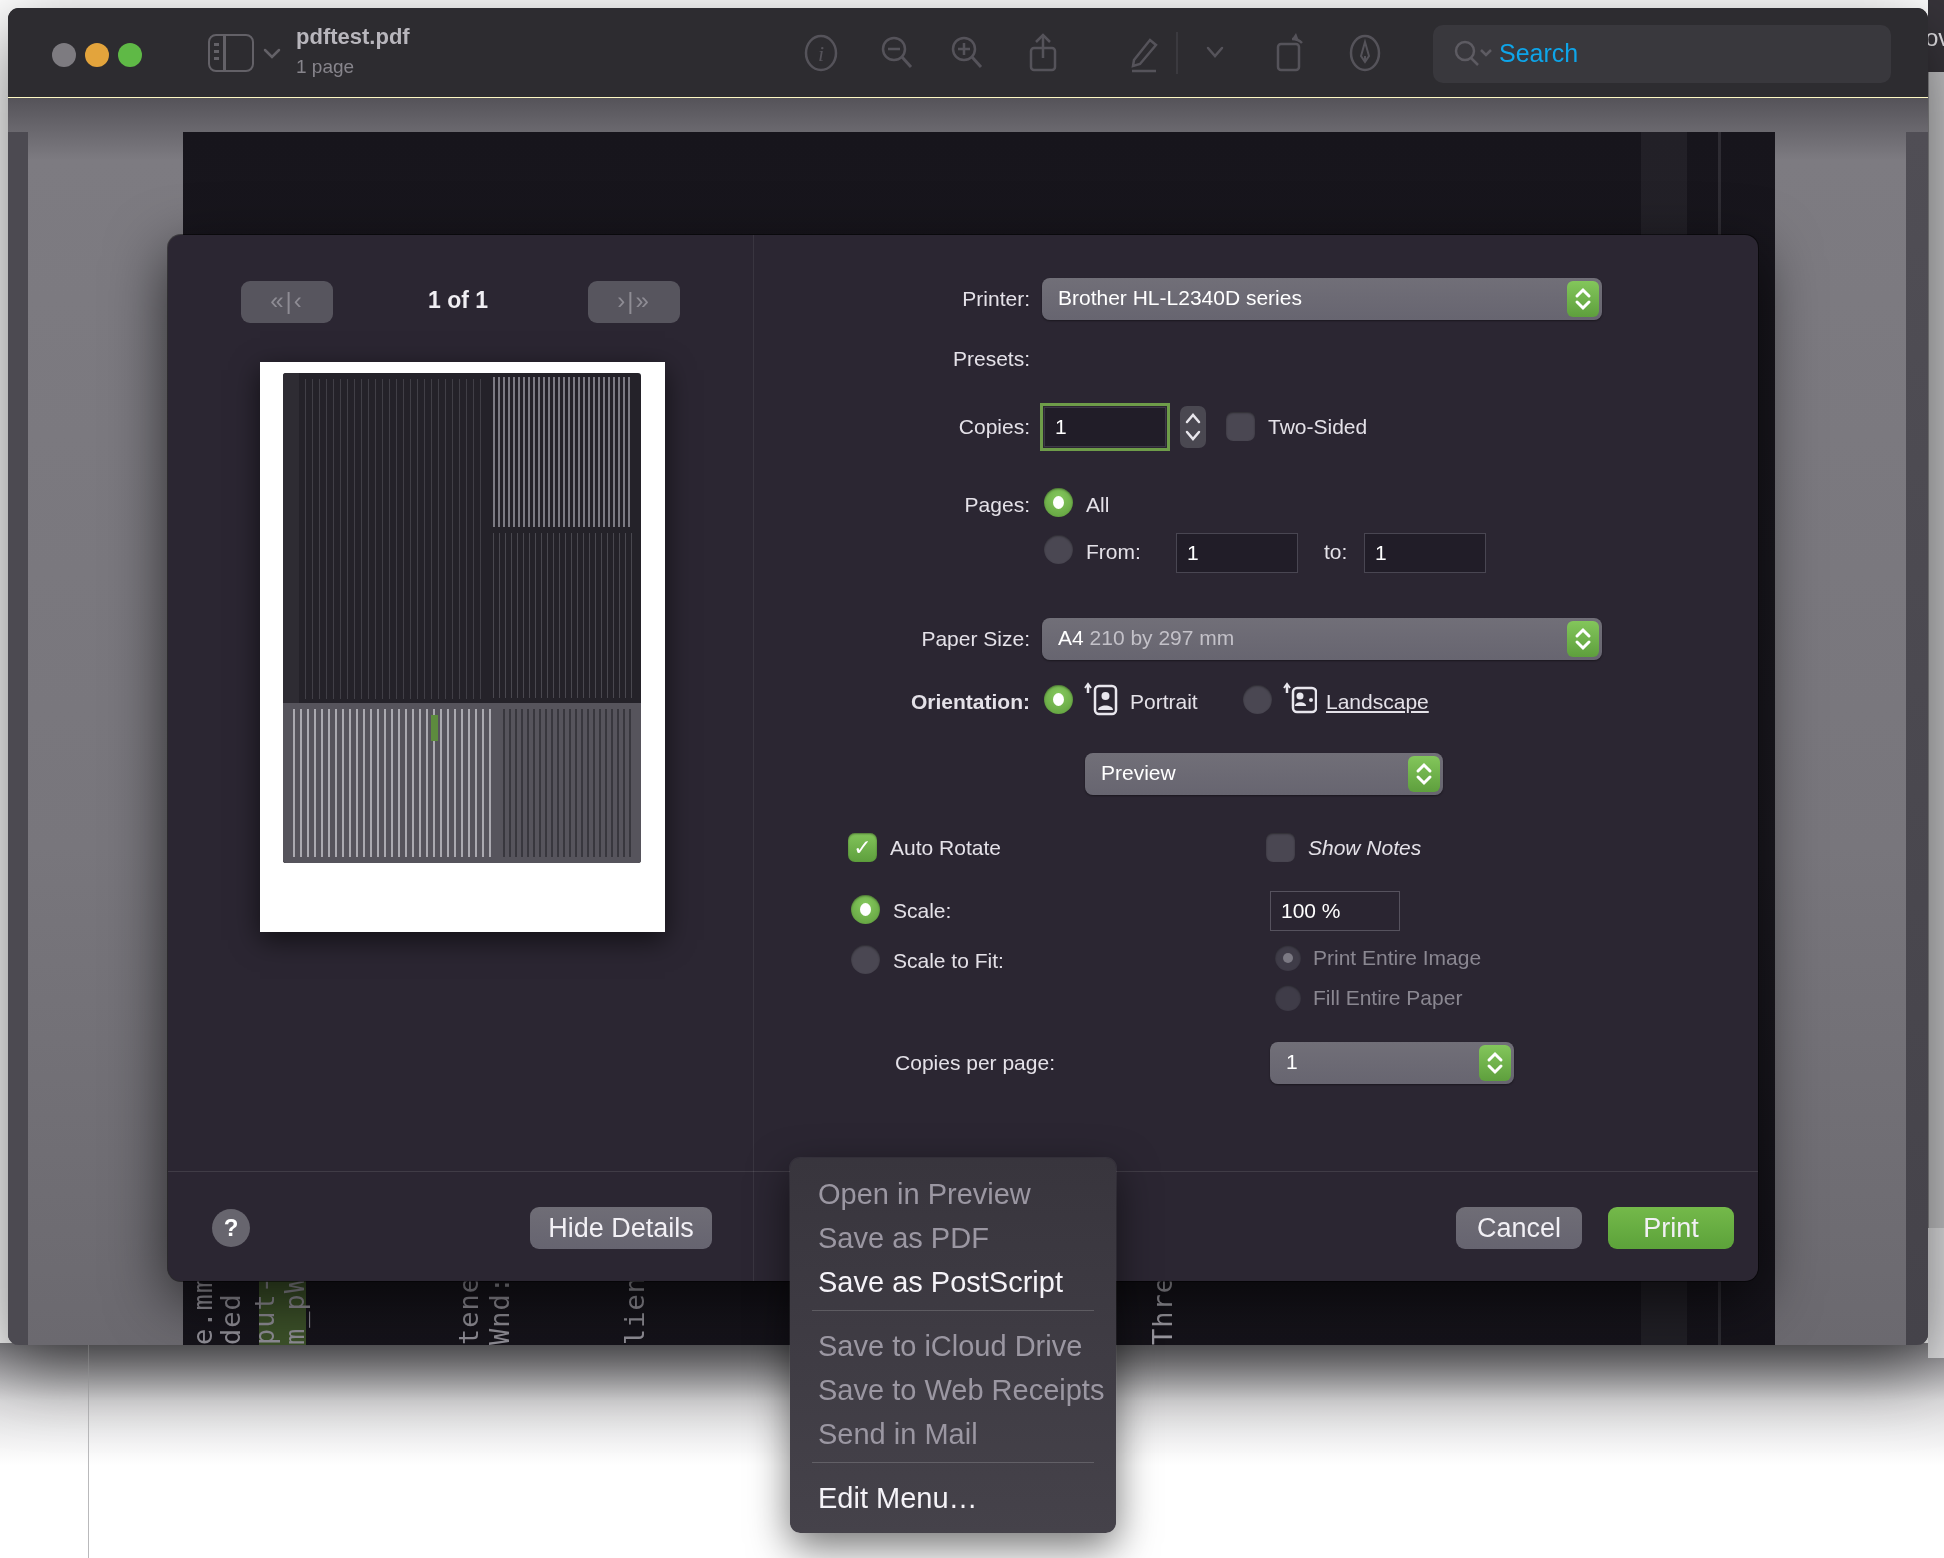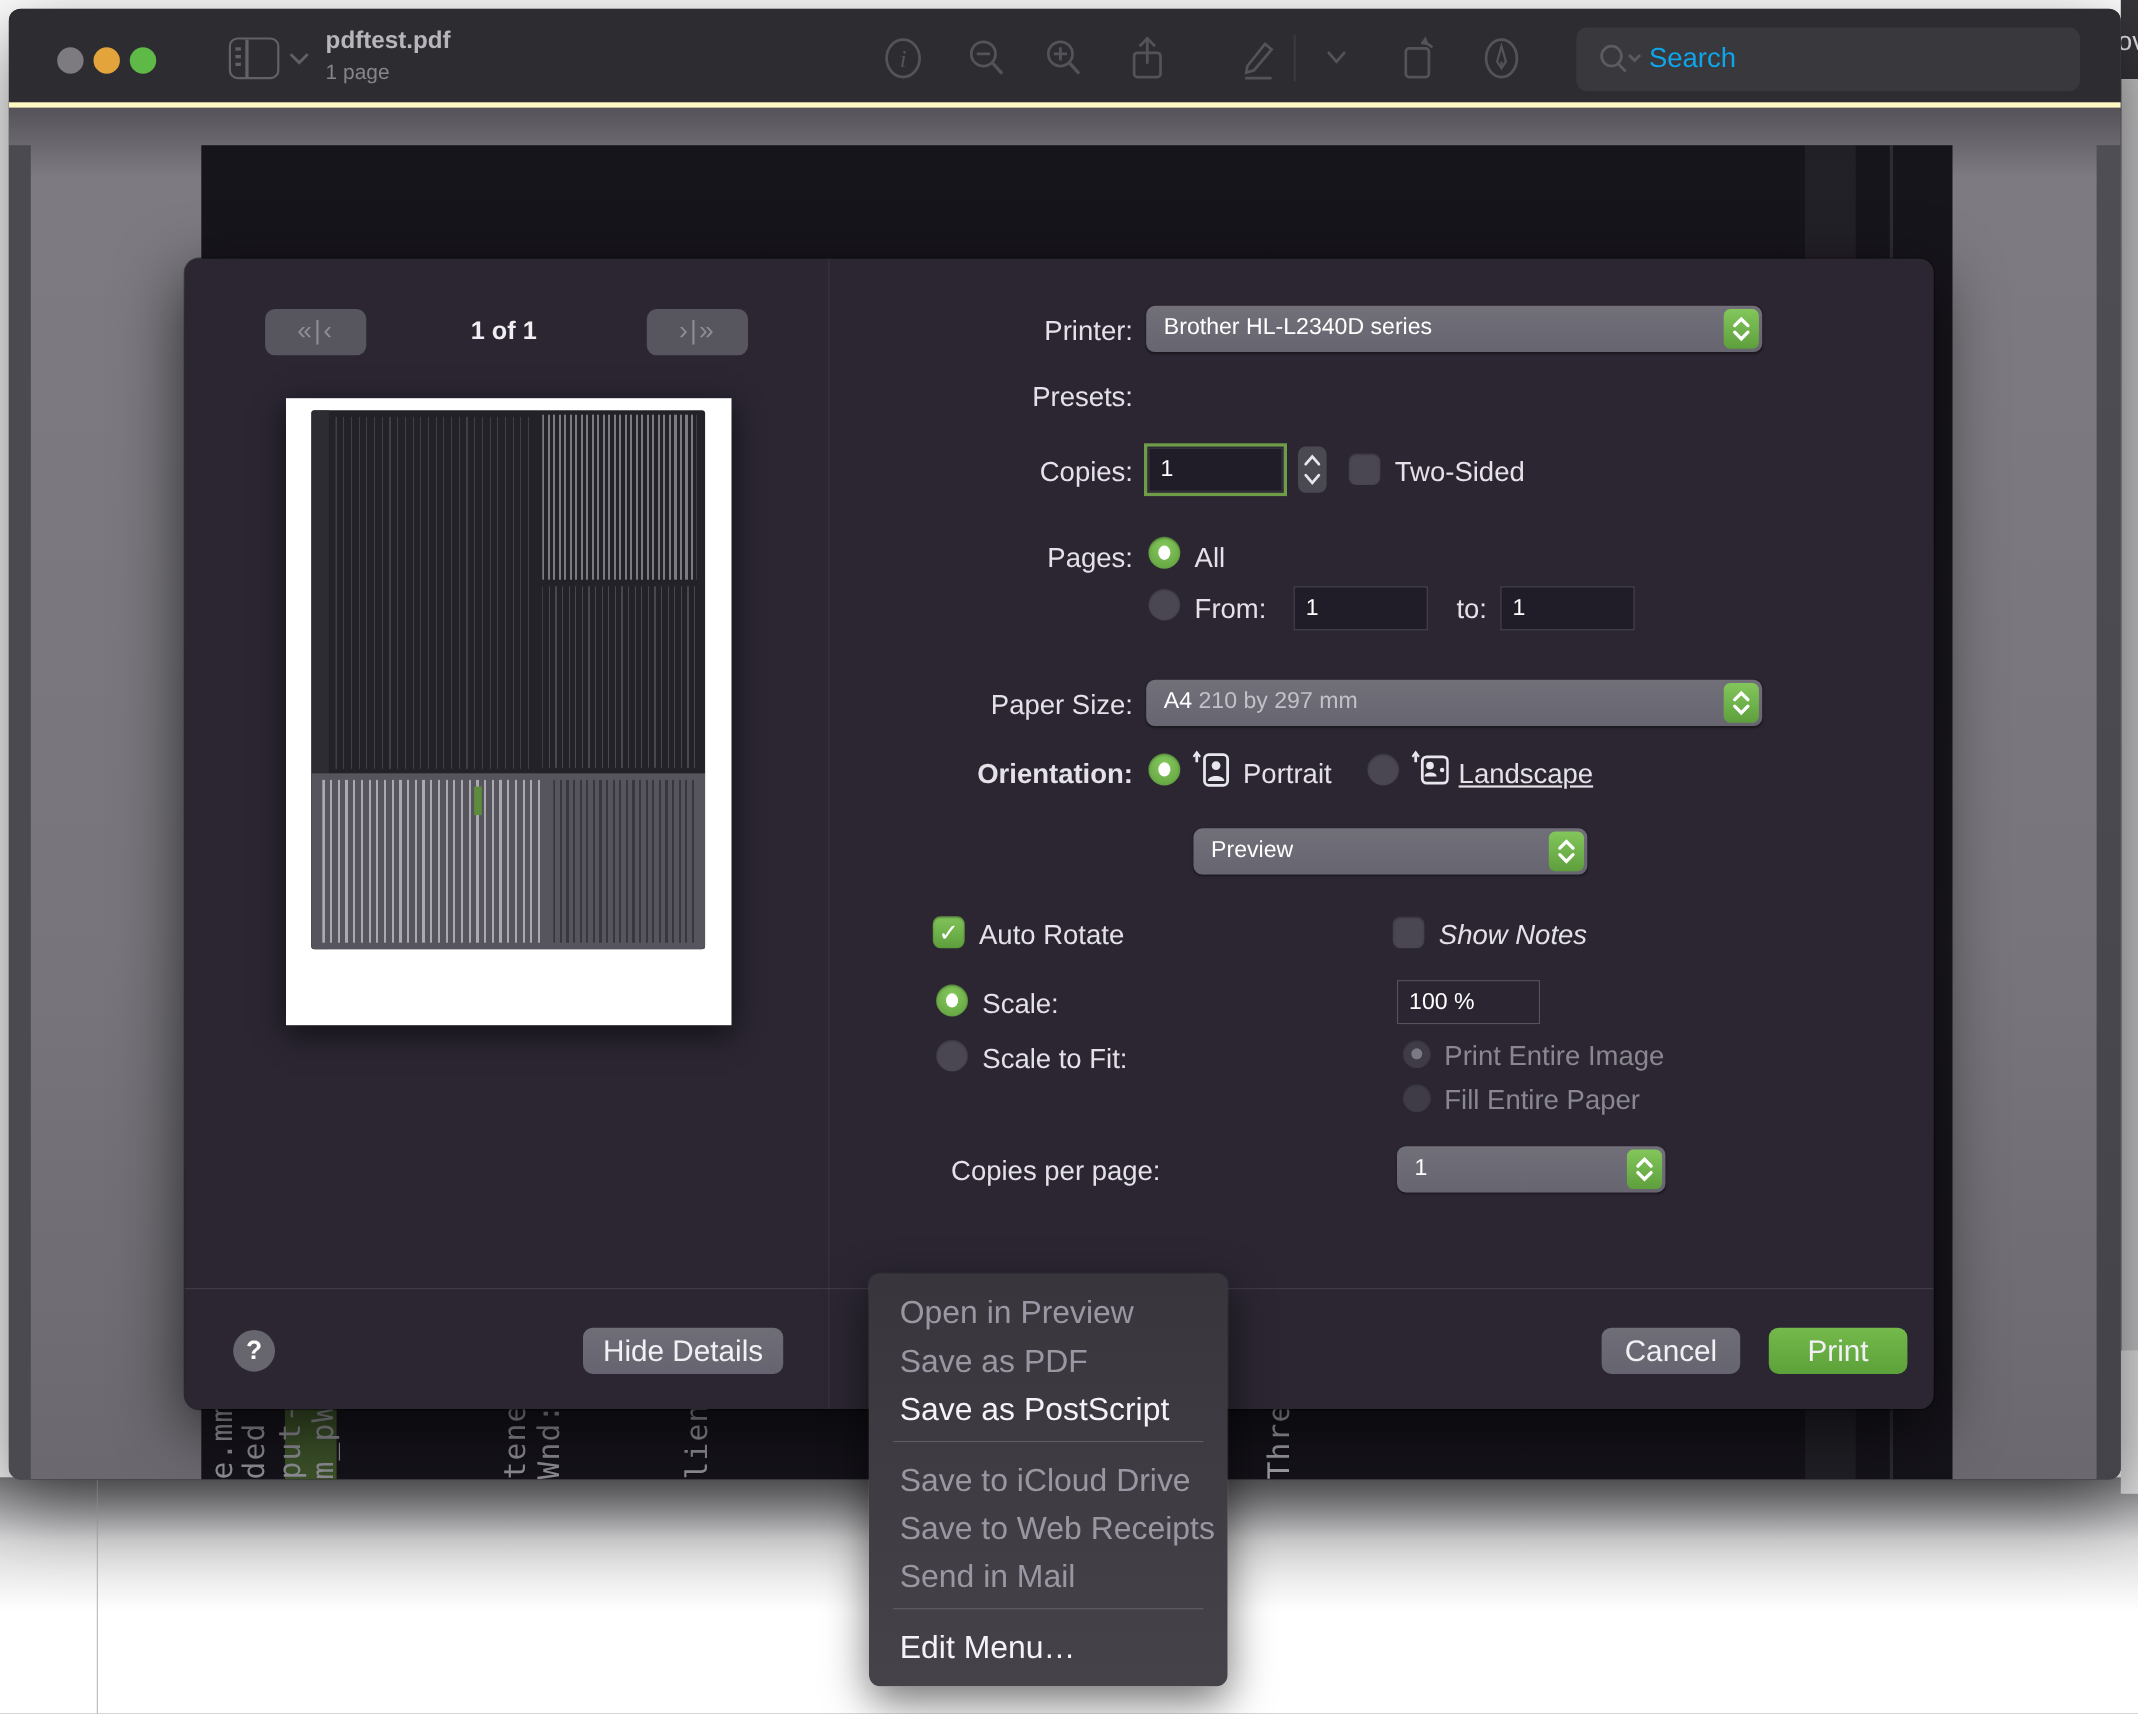--- a/index.html
+++ b/index.html
@@ -10,21 +10,21 @@
   
   .behind-top-right { left:1928px; top:0; width:16px; height:72px; background:#37343a; color:#e8e6ea; font-size:24px; overflow:hidden; }
   .behind-top-right span { position:absolute; left:-3px; top:24px; }
   .behind-right-strip { left:1928px; top:72px; width:16px; height:1156px; background:#c7c7c9; border-left:1px solid #8f8f91; }
   .behind-right-strip2 { left:1928px; top:1228px; width:16px; height:130px; background:#e4e4e6; }
   .floor-shadow { left:0; top:1343px; width:1944px; height:170px; background:linear-gradient(180deg, rgba(50,48,55,.60) 0%, rgba(120,118,124,.25) 34%, rgba(255,255,255,0) 72%); }
   .desk-vline { left:88px; top:1345px; width:1px; height:213px; background:#b9b9bb; }
 
   
   .window { left:8px; top:8px; width:1920px; height:1337px; border-radius:11px; background:#2d2c30; overflow:hidden; box-shadow:0 24px 70px rgba(0,0,0,.55); }
-  .titlebar { left:0; top:0; width:100%; height:90px; background:#2d2c30; border-bottom:5px solid #fef9c3; }
+  .titlebar { left:0; top:0; width:100%; height:90px; background:#2d2c30; border-bottom:1px solid #fef9c3; }
   .tl { width:24px; height:24px; border-radius:50%; top:35px; }
   .win-title { left:288px; top:16px; font-size:22px; font-weight:bold; color:#b8b6bc; }
   .win-sub { left:288px; top:48px; font-size:19px; color:#87858c; }
   .sidebar-ic { left:200px; top:26px; width:46px; height:38px; border:2.5px solid #636167; border-radius:8px; }
   .sidebar-ic i { position:absolute; left:13px; top:0; width:2.5px; height:100%; background:#636167; }
   .sidebar-ic b { position:absolute; left:4px; width:5px; height:2.5px; background:#636167; }
   .tb-ic { top:22px; width:46px; height:46px; color:#55535a; }
   .tb-ic svg { width:100%; height:100%; }
   .tb-divider { left:1168px; top:24px; width:2px; height:42px; background:#3b3a3f; }
   .searchfield { left:1425px; top:17px; width:458px; height:58px; background:#39383d; border-radius:10px; color:#0ea5e9; }
@@ -40,21 +40,21 @@
   .thread-ic b { position:absolute; left:14px; top:8px; width:10px; height:16px; border-radius:3px; background:#fff; }
   .pdf-col-strip { position:absolute; left:1458px; top:0; width:46px; height:100%; background:rgba(255,255,255,.05); }
   .pdf-col-strip2 { position:absolute; left:1535px; top:0; width:3px; height:100%; background:rgba(255,255,255,.10); }
   .right-inner-strip { left:1898px; top:34px; width:22px; height:1213px; background:linear-gradient(180deg,#504e55,#45434a); }
   .left-inner-strip { left:0; top:34px; width:20px; height:1213px; background:#4c4a51; }
 
   
   .sheet { left:160px; top:137px; width:1590px; height:1046px; background:#2b2632; border-radius:13px; box-shadow:0 18px 60px rgba(0,0,0,.65), 0 0 0 1px rgba(0,0,0,.45); }
   .pane-divider { left:585px; top:0; width:1px; height:100%; background:rgba(255,255,255,.07); }
   .bottom-sep { left:0; top:936px; width:100%; height:1px; background:rgba(255,255,255,.10); }
-  .lbl { font-size:25px; color:#e4e1e8; white-space:nowrap; }
+  .lbl { font-size:21px; color:#e4e1e8; white-space:nowrap; }
   .lbl.r { text-align:right; }
   .dimlbl { color:#8a8791; }
 
   .pagebtn { top:46px; width:92px; height:42px; background:#57555e; border-radius:9px; color:#8e8c94; font-size:24px; text-align:center; line-height:40px; letter-spacing:2px; }
   .pageind { top:52px; left:230px; width:120px; text-align:center; font-size:23px; font-weight:600; color:#f0eef3; }
 
   .thumb-page { left:92px; top:127px; width:405px; height:570px; background:#fff; box-shadow:0 8px 26px rgba(0,0,0,.6); }
   .shot { position:absolute; left:23px; top:11px; width:358px; height:490px; background:#242229; border-radius:3px; overflow:hidden; }
   .shot .tb { position:absolute; left:0; top:0; width:16px; height:100%; background:#2e2c33; }
   .shot .code { position:absolute; left:22px; top:6px; width:180px; height:320px;

